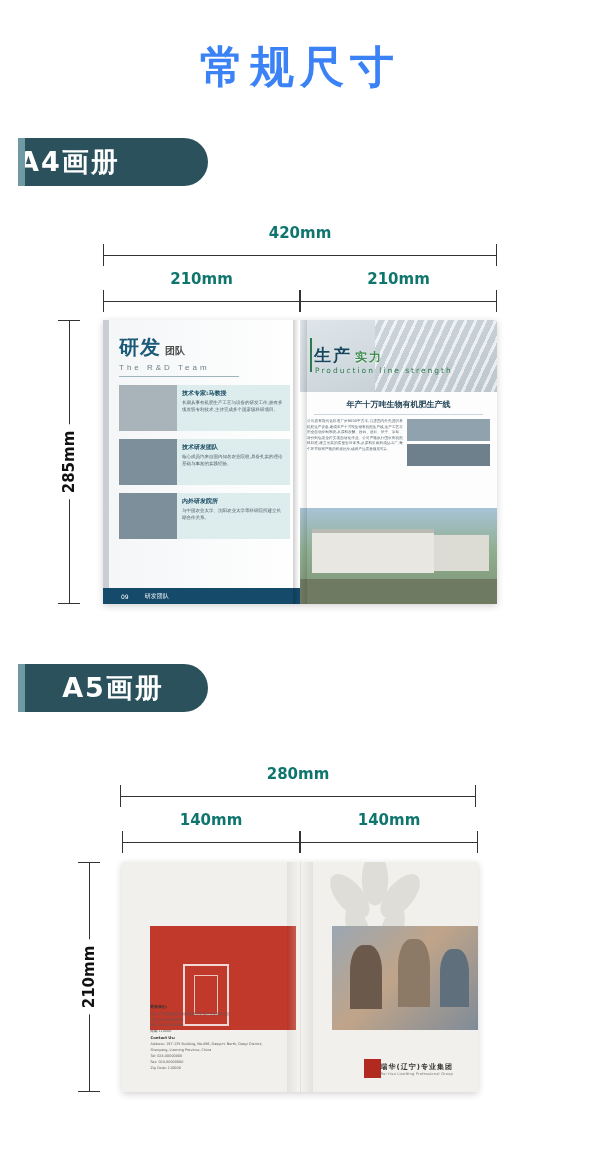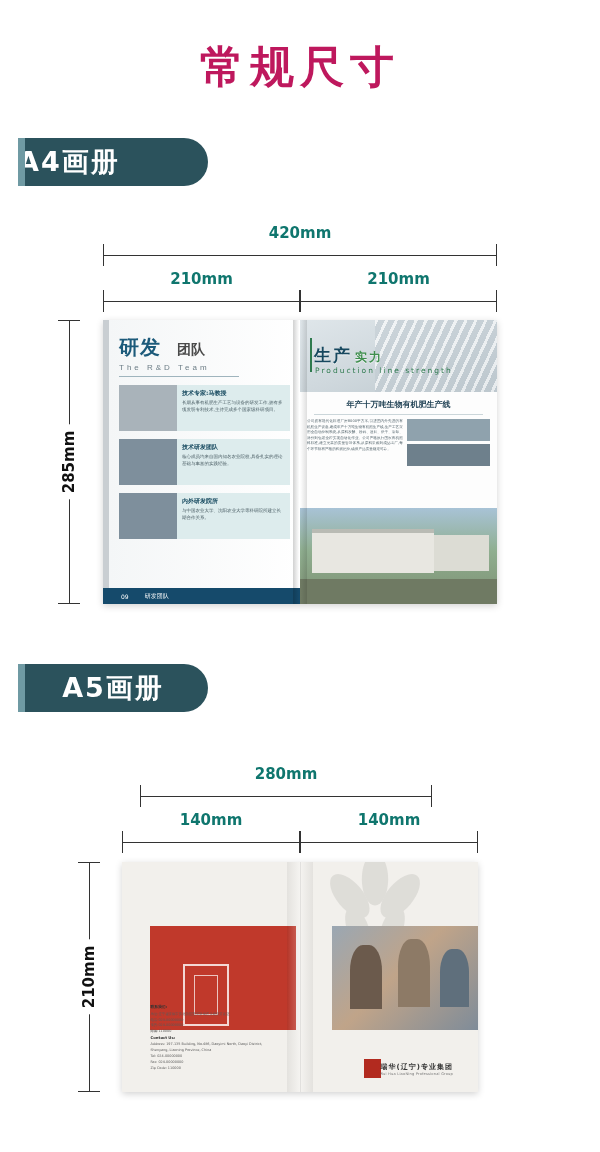--- a/index.html
+++ b/index.html
@@ -20,21 +20,21 @@
   
   .main-title {
     position: absolute;
     top: 38px;
     left: 0;
     width: 600px;
     text-align: center;
     font-size: 44px;
     font-weight: bold;
     letter-spacing: 6px;
-    color: #be185d;
+    color: #3b82f6;
     font-family: "DejaVu Sans", sans-serif;
   }
 
   
   .pill {
     position: absolute;
     left: 18px;
     width: 190px;
     height: 48px;
     background: #2b525c;
@@ -143,24 +143,24 @@
     padding: 14px 10px 10px 16px;
   }
   .a4-left .hdr-cn {
     font-size: 20px;
     font-weight: bold;
     color: #1c5a7a;
     letter-spacing: 1px;
     font-family: "DejaVu Sans", sans-serif;
   }
   .a4-left .hdr-cn .sub {
-    font-size: 14px;
+    font-size: 10px;
     color: #4a4a4a;
     letter-spacing: 0;
-    margin-left: 16px;
+    margin-left: 4px;
   }
   .a4-left .hdr-en {
     font-size: 8px;
     color: #6c7d86;
     letter-spacing: 3px;
     margin-top: 2px;
   }
   .a4-left .rule {
     margin-top: 4px;
     width: 120px;
@@ -560,21 +560,21 @@
         <div class="ground"></div>
       </div>
     </div>
     <div class="gutter"></div>
   </div>
 
   <div class="pill" id="pill-a5">
     <span>A5画册</span>
   </div>
 
-  <div class="dim-h" style="left:140px; top:785px; width:292px;">
+  <div class="dim-h" style="left:120px; top:785px; width:356px;">
     <div class="line"></div>
     <div class="cap-l"></div>
     <div class="cap-r"></div>
     <div class="label"><span>280mm</span></div>
   </div>
 
   <div class="dim-h" style="left:122px; top:831px; width:178px;">
     <div class="line"></div>
     <div class="cap-l"></div>
     <div class="cap-r"></div>

